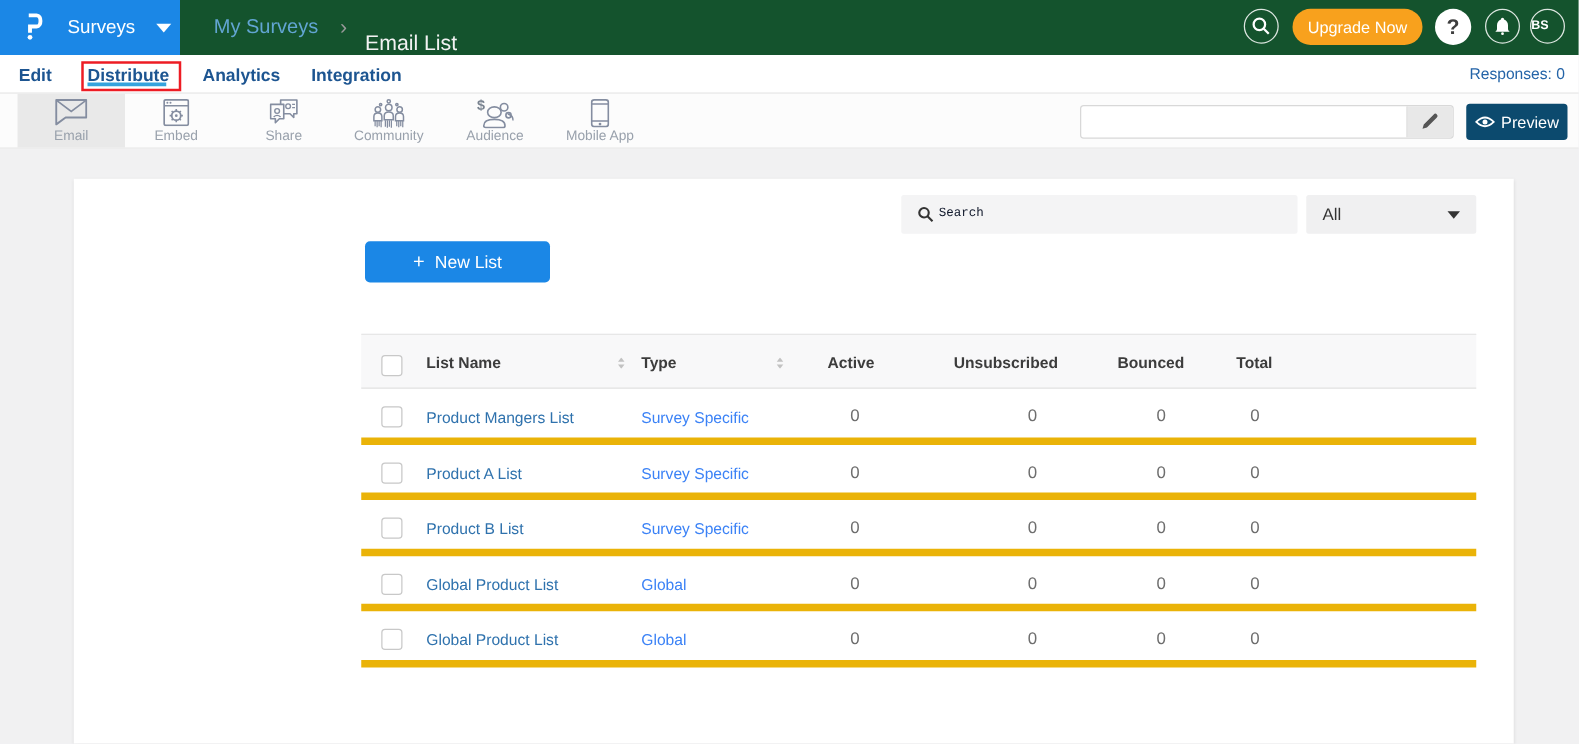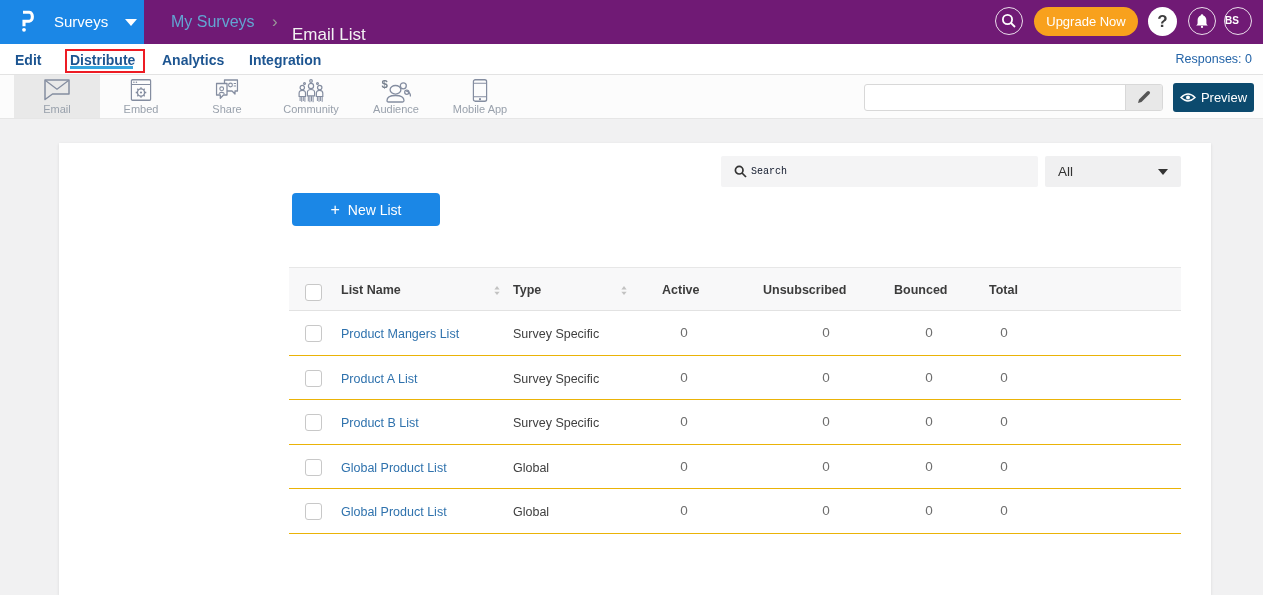--- a/index.html
+++ b/index.html
@@ -1,17 +1,17 @@
 <!DOCTYPE html>
 <html><head>
 <meta charset="utf-8">
 <style>
 * { margin:0; padding:0; box-sizing:border-box; }
 html,body { width:1263px; height:595px; overflow:hidden; font-family:"Liberation Sans", sans-serif; background:#f1f1f2; }
-.topbar { position:relative; width:1263px; height:44px; background:#701a75; }
+.topbar { position:relative; width:1263px; height:44px; background:#14532d; }
 .logo-block { position:absolute; left:0; top:0; width:144px; height:44px; background:#1b87e6; }
 .logo-block svg { position:absolute; left:20px; top:8px; }
 .surveys-txt { position:absolute; left:54px; top:0; line-height:44px; color:#fff; font-size:15px; }
 .caret-w { position:absolute; left:125px; top:19px; width:0; height:0; border-left:6px solid transparent; border-right:6px solid transparent; border-top:7px solid #fff; }
 .crumb { position:absolute; top:0; line-height:43px; font-size:17px; }
 .crumb1 { left:171px; color:#62a5d2; font-size:16px; }
 .crumb-sep { left:272px; color:#9a9a9a; font-size:17px; }
 .crumb2 { left:292px; color:#f2f2f2;margin-top:13px; }
 .circ { position:absolute; top:7px; width:28px; height:28px; border:1px solid rgba(255,255,255,.85); border-radius:50%; }
 .upgrade { position:absolute; left:1034px; top:7px; width:104px; height:29px; background:#f8a11d; border-radius:15px; color:#fff; font-size:13px; text-align:center; line-height:29px; }
@@ -38,28 +38,28 @@
 .sbactive { background:#fff; border-left:9px solid #1b87e6; padding-left:7px; }
 .redbox2 { position:absolute; left:0; top:127px; width:200px; height:40px; border:2.5px solid #ed1c24; z-index:5; }
 .searchbox { position:absolute; left:662px; top:13px; width:317px; height:31px; background:#f4f4f5; border-radius:2px; }
 .searchbox .ph { position:absolute; left:30px; top:0; line-height:31px; font-size:10px; color:#0f172a;font-family:Liberation Mono, monospace; }
 .alldrop { position:absolute; left:986px; top:13px; width:136px; height:31px; background:#f0f0f1; border-radius:2px; }
 .alldrop .t { position:absolute; left:13px; top:0; line-height:31px; font-size:13.5px; color:#333; }
 .alldrop .c { position:absolute; right:13px; top:13px; width:0; height:0; border-left:5px solid transparent; border-right:5px solid transparent; border-top:6px solid #333; }
 .newlist { position:absolute; left:233px; top:50px; width:148px; height:33px; background:#1b87e6; border-radius:4px; color:#fff; text-align:center; line-height:33px; font-size:14px; }
 .tbl { position:absolute; left:230px; top:124px; width:892px; }
 .thead { position:relative; height:44px; background:#f8f8f9; border-top:1px solid #e7e7e7; border-bottom:1px solid #e2e2e2; }
-.trow { position:relative; height:44.6px; border-bottom:1px solid #eab308; }
+.trow { position:relative; height:44.6px; border-bottom:6px solid #eab308; }
 .cb { position:absolute; left:16px; width:17px; height:17px; border:1px solid #c8c8c8; border-radius:3px; background:#fff; }
 .thead .cb { top:16px; }
 .trow .cb { top:14px; }
 .hl { position:absolute; top:0; line-height:44px; font-size:12.5px; font-weight:bold; color:#3c3c3c; }
 .sorti { position:absolute; top:18px; width:8px; height:9px; }
 .link { position:absolute; top:1px; line-height:44px; font-size:12.5px; color:#2f72ad; }
-.typ { position:absolute; left:224px; top:1px; line-height:44px; font-size:12.5px; color:#404040; }
+.typ { position:absolute; left:224px; top:1px; line-height:44px; font-size:12.5px; color:#3b82f6; }
 .num { position:absolute; top:0; line-height:44px; font-size:13.5px; color:#6e6e6e; transform:translateX(-50%); }
 </style>
 </head>
 <body>
 <div class="topbar">
   <div class="logo-block">
     <svg width="24" height="28" viewBox="0 0 24 28">
       <path d="M 3 4.3 H 9.3 C 13.4 4.3 13.4 13.2 9.3 13.2 H 4 V 18.2" fill="none" stroke="#fff" stroke-width="3.1"></path>
       <circle cx="4" cy="21.8" r="1.9" fill="#fff"></circle>
     </svg>

